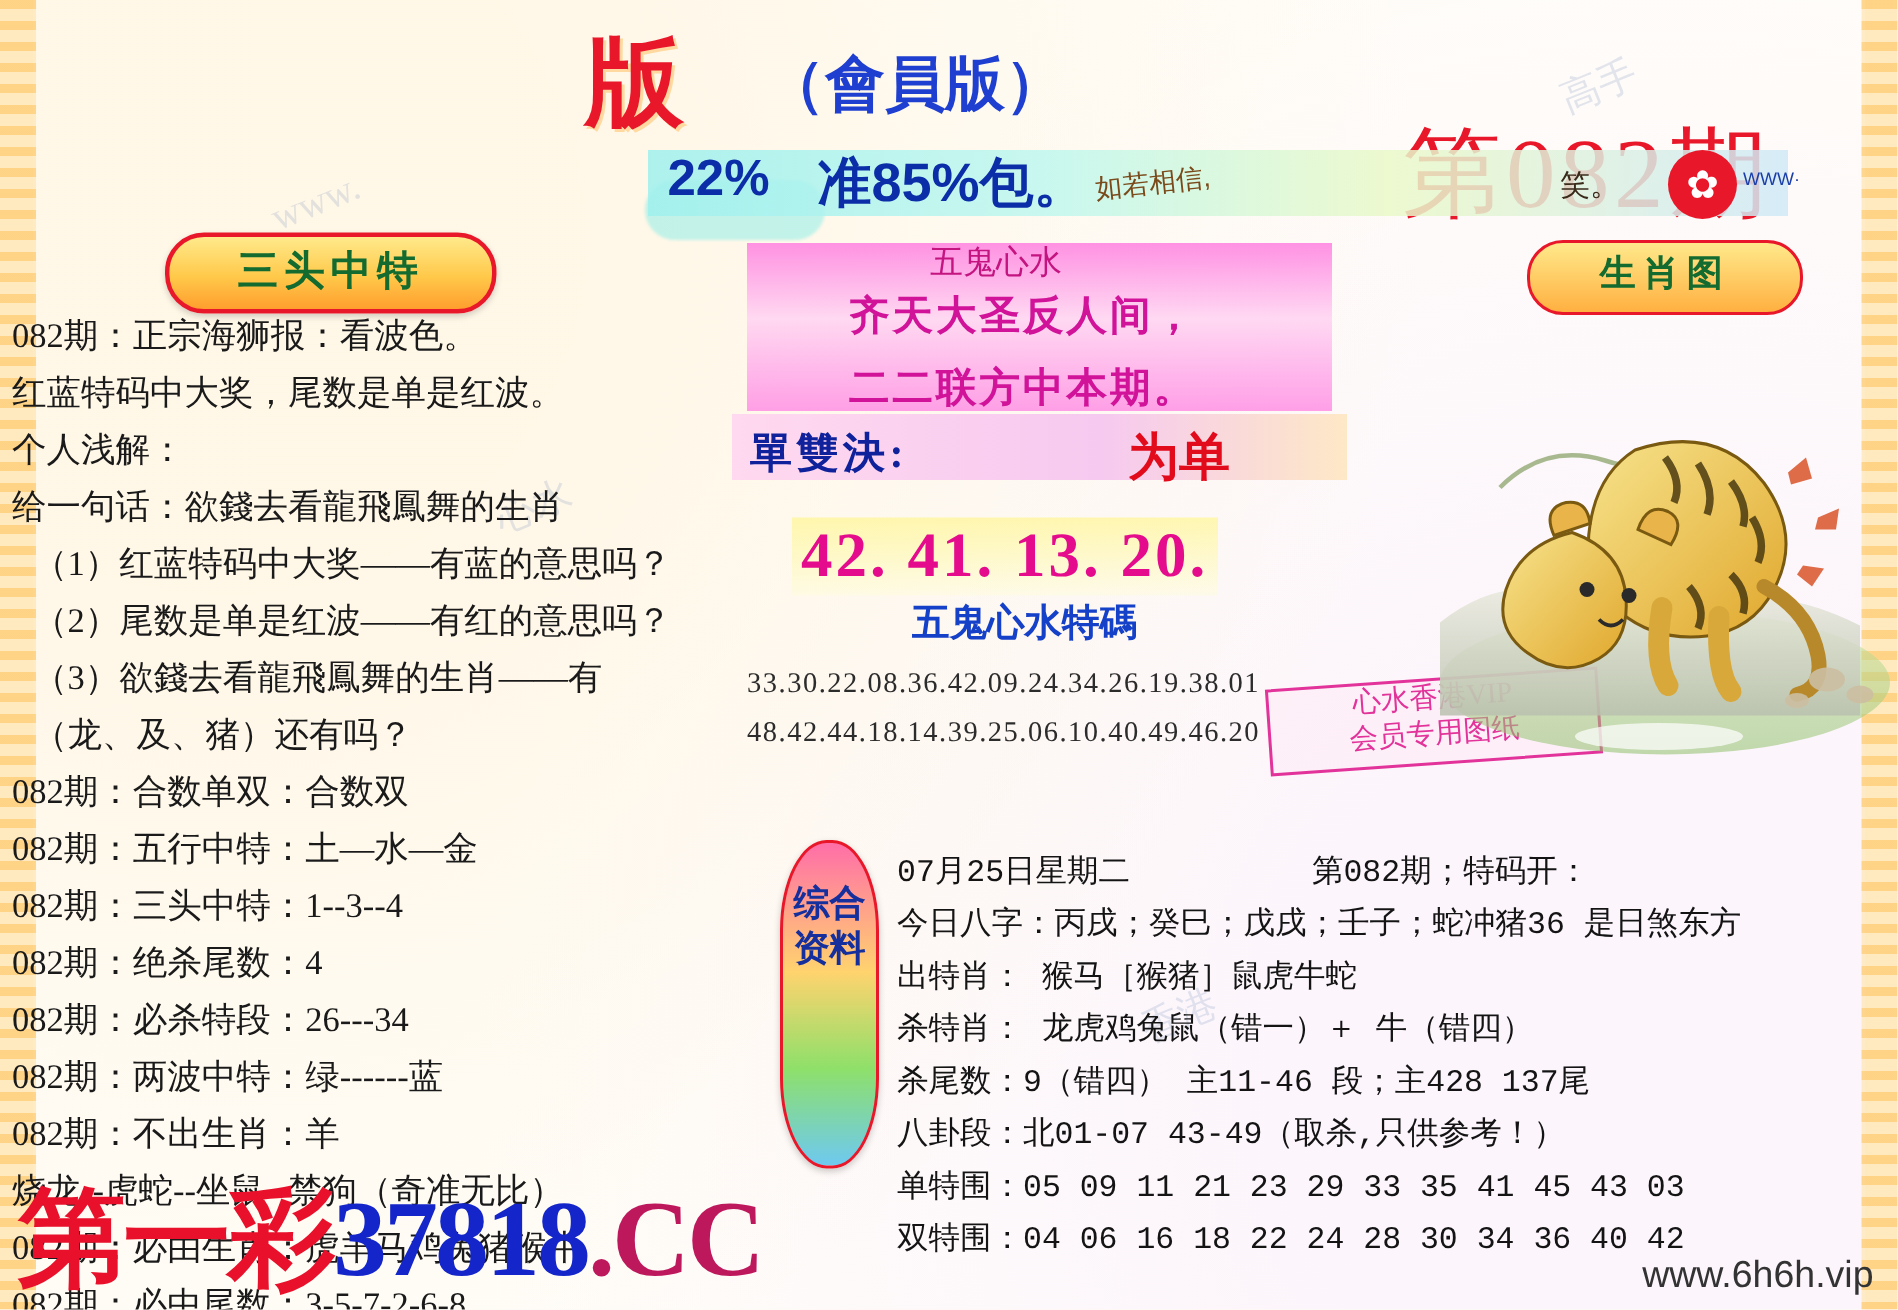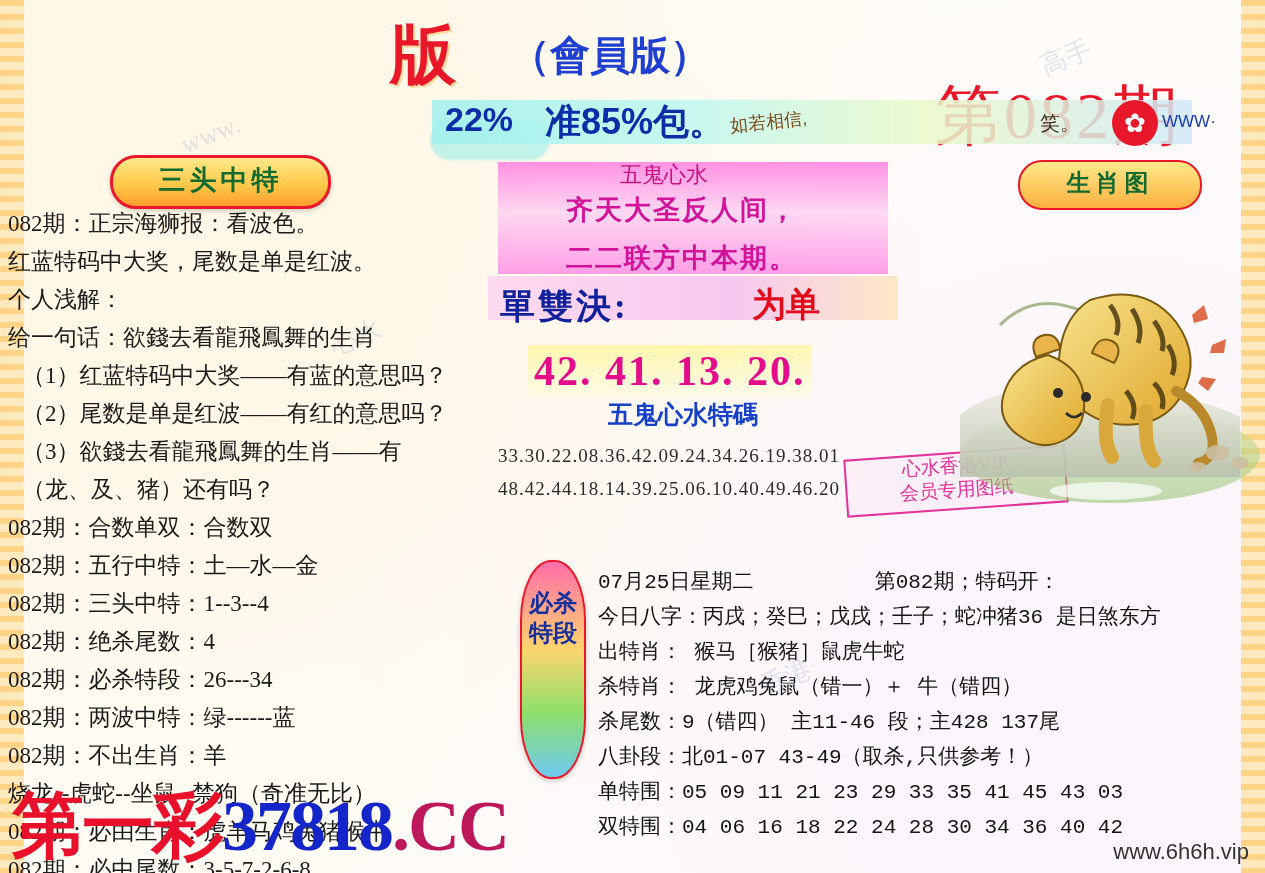--- a/index.html
+++ b/index.html
@@ -59,21 +59,21 @@
     position:absolute; left:730px; top:110px; font-size:18px; color:#7a4a1a; transform:rotate(-6deg);
   }
   .hdr-note2{
     position:absolute; left:1040px; top:110px; font-size:20px; color:#3a2a1a;
   }
   .hk-badge{
     position:absolute; left:1112px; top:100px; width:46px; height:46px; border-radius:50%;
     background:#e8182a; color:#fff; font-size:26px; text-align:center; line-height:46px;
   }
   .hk-www{
-    position:absolute; left:1162px; top:112px; font-size:17px; color:#1b3ea8;
+    position:absolute; left:1162px; top:112px; font-size:12px; color:#1b3ea8;
   }
 
   
   .oval{
     position:absolute; left:110px; top:155px; width:215px; height:48px; border-radius:26px;
     background:linear-gradient(180deg,#ffe98b,#ffc94a 55%,#ff9e2e);
     border:3px solid #e8182a;
     box-shadow:0 2px 4px rgba(0,0,0,.18);
   }
   .oval span{
@@ -100,21 +100,21 @@
   .pink-line1{ left:566px; top:192px; }
   .pink-line2{ left:566px; top:240px; }
   .pink-top-text{
     position:absolute; left:620px; top:160px; font-size:22px; color:#c31480;
   }
   .ds-band{
     position:absolute; left:488px; top:276px; width:410px; height:44px;
     background:linear-gradient(90deg,#ffd9ef,#f6c9f0 60%,#fde8c6);
   }
   .ds-label{
-    position:absolute; left:500px; top:283px; font-size:35px; font-weight:bold;
+    position:absolute; left:500px; top:283px; font-size:28px; font-weight:bold;
     color:#10229b; letter-spacing:3px; font-family:"Liberation Serif", serif;
   }
   .ds-value{
     position:absolute; left:752px; top:282px; font-size:34px; font-weight:bold; color:#e10b1c;
     font-family:"Liberation Serif", serif;
   }
   .big-nums{
     position:absolute; left:528px; top:345px; font-size:42px; font-weight:bold; color:#e40c8c;
     letter-spacing:2px; font-family:"Liberation Serif", serif;
     background:linear-gradient(180deg,rgba(255,245,120,.55),rgba(255,255,210,.35));
@@ -170,21 +170,21 @@
 
   
   .overlay-brand{
     position:absolute; left:12px; top:778px; font-size:72px; font-weight:bold;
     font-family:"Liberation Serif", serif; letter-spacing:-2px;
   }
   .overlay-brand .a{ color:#e8102a; }
   .overlay-brand .b{ color:#1426c9; }
   .overlay-brand .c{ color:#be185d; }
   .site{
-    position:absolute; right:16px; bottom:8px; font-size:22px; color:#333;
+    position:absolute; right:16px; bottom:8px; font-size:25px; color:#333;
   }
   .blob-teal{
     position:absolute; left:430px; top:120px; width:120px; height:40px;
     background:rgba(120,235,230,.45); border-radius:20px; filter:blur(1px);
   }
 </style>
 </head>
 <body>
 
 <div class="page-bg"></div>
@@ -306,21 +306,21 @@
     <g fill="#cdbfa2" opacity=".9">
       <ellipse cx="278" cy="248" rx="12" ry="8"></ellipse>
       <ellipse cx="300" cy="258" rx="9" ry="6"></ellipse>
       <ellipse cx="258" cy="262" rx="8" ry="5"></ellipse>
     </g>
     <ellipse cx="166" cy="286" rx="56" ry="9" fill="#ffffff" opacity=".7"></ellipse>
   </svg>
 </div>
 
 <div class="surf">
-  <span>必杀特段</span>
+  <span>综合资料</span>
 </div>
 
 <div class="bot-col">
   <div class="bl">
     <span>07月25日星期二</span>
     <span class="gap"></span>
     <span>第082期；特码开：</span>
   </div>
   <div class="bl">今日八字：丙戌；癸巳；戊戌；壬子；蛇冲猪36 是日煞东方</div>
   <div class="bl">出特肖：  猴马［猴猪］鼠虎牛蛇</div>

